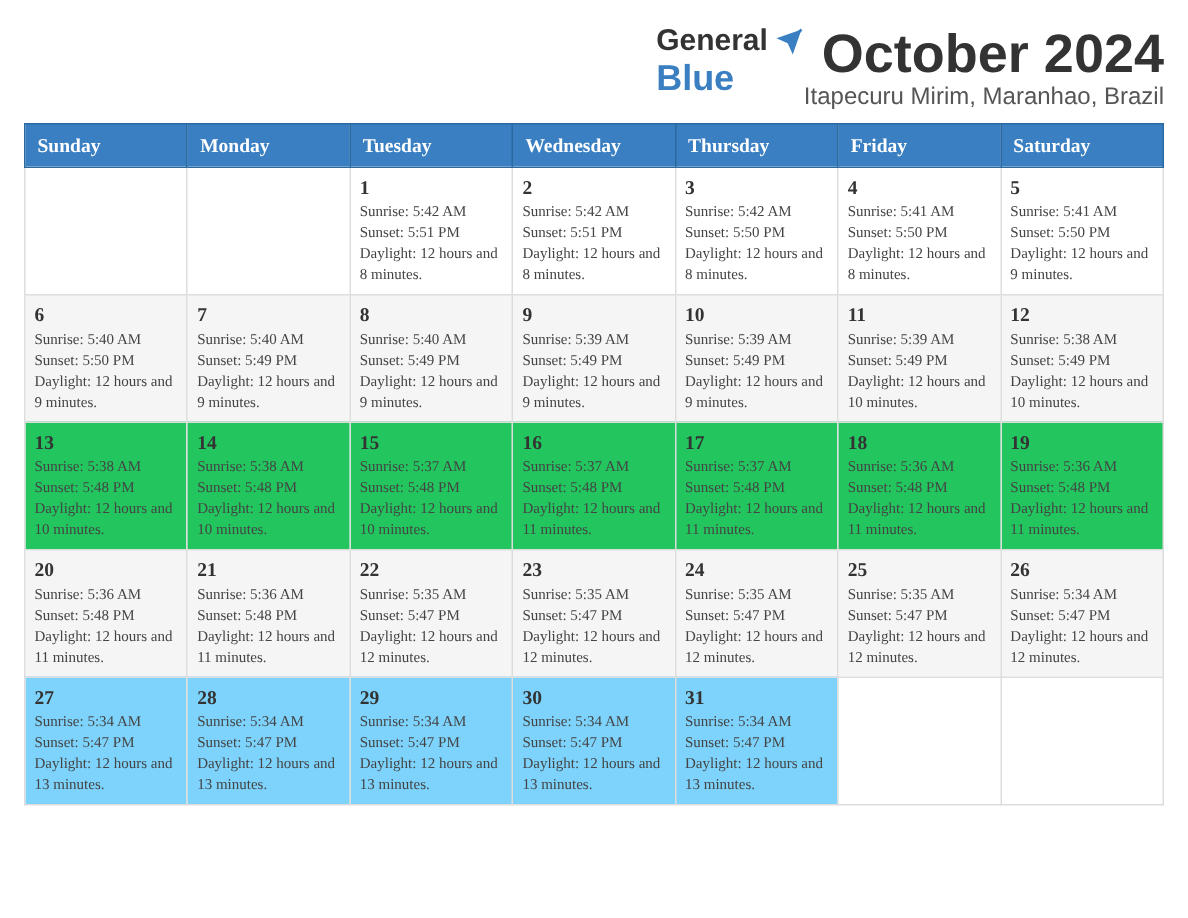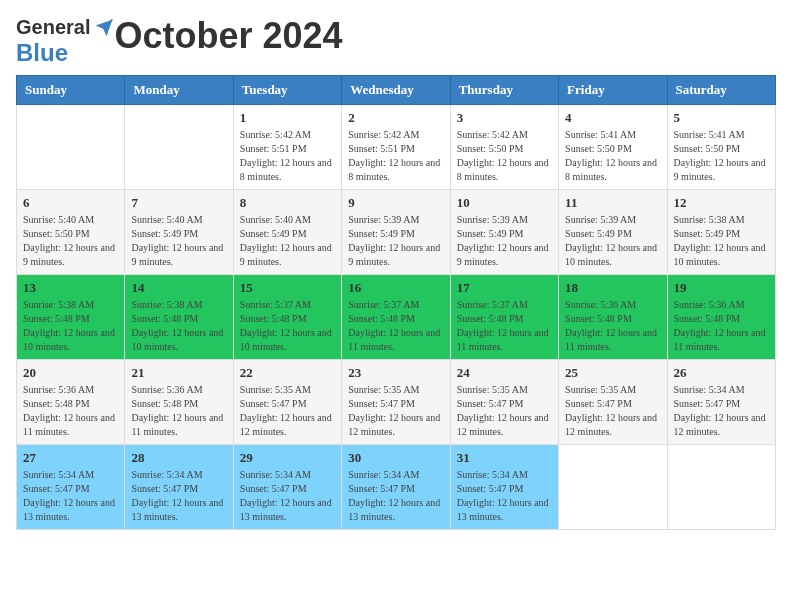--- a/index.html
+++ b/index.html
@@ -5,21 +5,21 @@
     * { box-sizing: border-box; margin: 0; padding: 0; }
     body {
       font-family: Arial, Helvetica, sans-serif;
       background: #fff;
       width: 792px;
       min-height: 612px;
       padding: 16px;
     }
     .header {
       display: flex;
-      justify-content: flex-start;
+      justify-content: flex-end;
       align-items: flex-start;
       margin-bottom: 8px;
     }
     .logo {
       display: flex;
       flex-direction: column;
       align-items: flex-start;
     }
     .logo-text {
       display: flex;
@@ -117,20 +117,21 @@
       <span class="logo-general">General</span>
       <svg class="logo-bird" viewBox="0 0 24 24" xmlns="http://www.w3.org/2000/svg">
         <path d="M22 2L11 13" stroke="#3a7fc1" stroke-width="2" fill="none"></path>
         <path d="M22 2L15 22L11 13L2 9L22 2Z" fill="#3a7fc1"></path>
       </svg>
     </div>
     <span class="logo-blue">Blue</span>
   </div>
   <div class="title-area">
     <div class="month-title">October 2024</div>
+    <div class="subtitle">Itapecuru Mirim, Maranhao, Brazil</div>
   </div>
 </div>
 
 <table class="calendar">
   <thead>
     <tr>
       <th>Sunday</th>
       <th>Monday</th>
       <th>Tuesday</th>
       <th>Wednesday</th>

